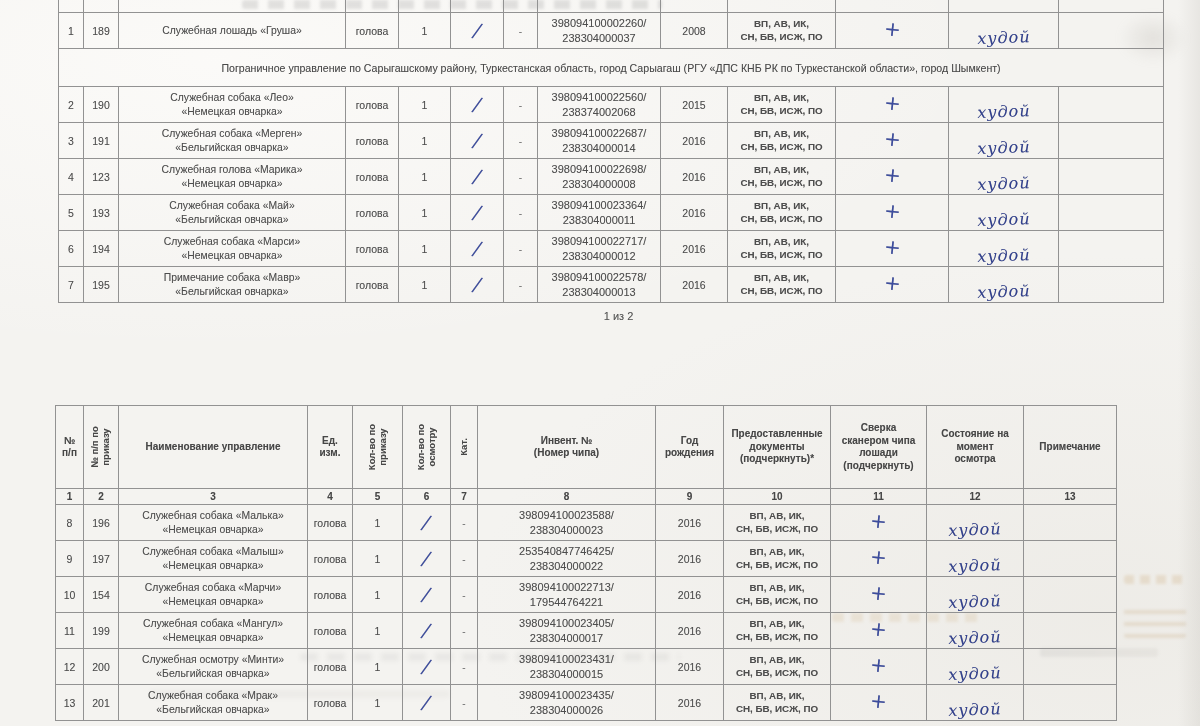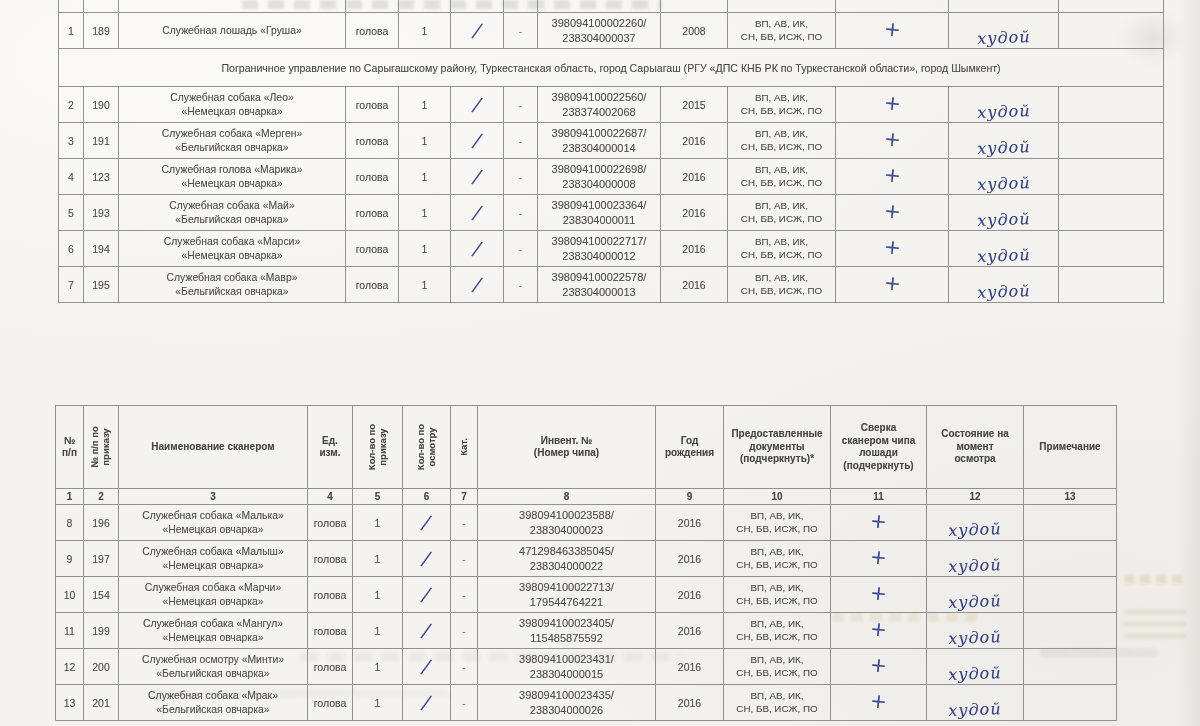--- a/index.html
+++ b/index.html
@@ -63,21 +63,21 @@
   .vtext{
     position:absolute;left:50%;top:50%;width:76px;
     transform:translate(-50%,-50%) rotate(-90deg);
     text-align:center;font-size:9.5px;line-height:1.15;white-space:normal;
   }
   .num-row td{height:15px;font-weight:bold;font-size:10px;color:#474747;}
 
   .c-name{text-align:left;padding-left:7px;line-height:1.3;}
   .c-name .nm{font-size:10.4px;}
   .c-inv span{white-space:pre-line;line-height:1.3;font-size:11px;display:inline-block;}
-  .c-docs span{white-space:pre-line;line-height:1.3;font-size:9.8px;display:inline-block;}
+  .c-docs span{white-space:pre-line;line-height:1.3;font-size:9.8px;display:inline-block;font-weight:bold;}
   .c-cat span{color:#787878;font-size:10px;}
   .c-state{text-align:left;padding-left:13px;}
 
   
   .hw-slash{
     font-family:"DejaVu Serif",serif;font-style:italic;color:#3c4c9e;
     font-size:19px;line-height:1;display:inline-block;transform:rotate(9deg);
   }
   .hw-cross{
     font-family:"DejaVu Sans",sans-serif;color:#3c4c9e;font-size:20px;line-height:1;
@@ -267,39 +267,40 @@
           <td class="c-docs"><span>ВП, АВ, ИК,
 СН, БВ, ИСЖ, ПО</span></td>
           <td class="c-scan"><span class="hw-cross">+</span></td>
           <td class="c-state"><span class="hw-word">худой</span></td>
           <td class="c-note"><span></span></td>
         </tr>
         <tr>
           <td class="c-no"><span>7</span></td>
           <td class="c-order"><span>195</span></td>
           <td class="c-name">
-            <div class="nm">Служебная собака «Мавр»</div>
+            <div class="nm">Примечание собака «Мавр»</div>
             <div class="nm">«Бельгийская овчарка»</div>
           </td>
           <td class="c-unit"><span>голова</span></td>
           <td class="c-qty"><span>1</span></td>
           <td class="c-seen"><span class="hw-slash">/</span></td>
           <td class="c-cat"><span>-</span></td>
           <td class="c-inv"><span>398094100022578/
 238304000013</span></td>
           <td class="c-year"><span>2016</span></td>
           <td class="c-docs"><span>ВП, АВ, ИК,
 СН, БВ, ИСЖ, ПО</span></td>
           <td class="c-scan"><span class="hw-cross">+</span></td>
           <td class="c-state"><span class="hw-word">худой</span></td>
           <td class="c-note"><span></span></td>
         </tr>
       </tbody>
   </table>
 
+  <div class="page-footer">1 из 2</div>
 
   <table class="doc-table" id="table2">
     <colgroup>
       <col style="width:28px">
         <col style="width:35px">
         <col style="width:189px">
       <col style="width:45px">
         <col style="width:50px">
         <col style="width:48px">
       <col style="width:27px">
@@ -313,21 +314,21 @@
     <thead>
       <tr class="head-row">
         <th>
             <div class="htext">№
 п/п</div>
           </th>
         <th class="vert">
             <div class="vtext">№ п/п по приказу</div>
           </th>
         <th>
-            <div class="htext">Наименование сканером</div>
+            <div class="htext">Наименование управление</div>
           </th>
         <th>
             <div class="htext">Ед.
 изм.</div>
           </th>
         <th class="vert">
             <div class="vtext">Кол-во по приказу</div>
           </th>
         <th class="vert">
             <div class="vtext">Кол-во по осмотру</div>
@@ -404,21 +405,21 @@
           <td class="c-no"><span>9</span></td>
           <td class="c-order"><span>197</span></td>
           <td class="c-name">
             <div class="nm">Служебная собака «Малыш»</div>
             <div class="nm">«Немецкая овчарка»</div>
           </td>
           <td class="c-unit"><span>голова</span></td>
           <td class="c-qty"><span>1</span></td>
           <td class="c-seen"><span class="hw-slash">/</span></td>
           <td class="c-cat"><span>-</span></td>
-          <td class="c-inv"><span>471298463385045/
+          <td class="c-inv"><span>253540847746425/
 238304000022</span></td>
           <td class="c-year"><span>2016</span></td>
           <td class="c-docs"><span>ВП, АВ, ИК,
 СН, БВ, ИСЖ, ПО</span></td>
           <td class="c-scan"><span class="hw-cross">+</span></td>
           <td class="c-state"><span class="hw-word">худой</span></td>
           <td class="c-note"><span></span></td>
         </tr>
         <tr>
           <td class="c-no"><span>10</span></td>
@@ -445,21 +446,21 @@
           <td class="c-order"><span>199</span></td>
           <td class="c-name">
             <div class="nm">Служебная собака «Мангул»</div>
             <div class="nm">«Немецкая овчарка»</div>
           </td>
           <td class="c-unit"><span>голова</span></td>
           <td class="c-qty"><span>1</span></td>
           <td class="c-seen"><span class="hw-slash">/</span></td>
           <td class="c-cat"><span>-</span></td>
           <td class="c-inv"><span>398094100023405/
-115485875592</span></td>
+238304000017</span></td>
           <td class="c-year"><span>2016</span></td>
           <td class="c-docs"><span>ВП, АВ, ИК,
 СН, БВ, ИСЖ, ПО</span></td>
           <td class="c-scan"><span class="hw-cross">+</span></td>
           <td class="c-state"><span class="hw-word">худой</span></td>
           <td class="c-note"><span></span></td>
         </tr>
         <tr>
           <td class="c-no"><span>12</span></td>
           <td class="c-order"><span>200</span></td>

